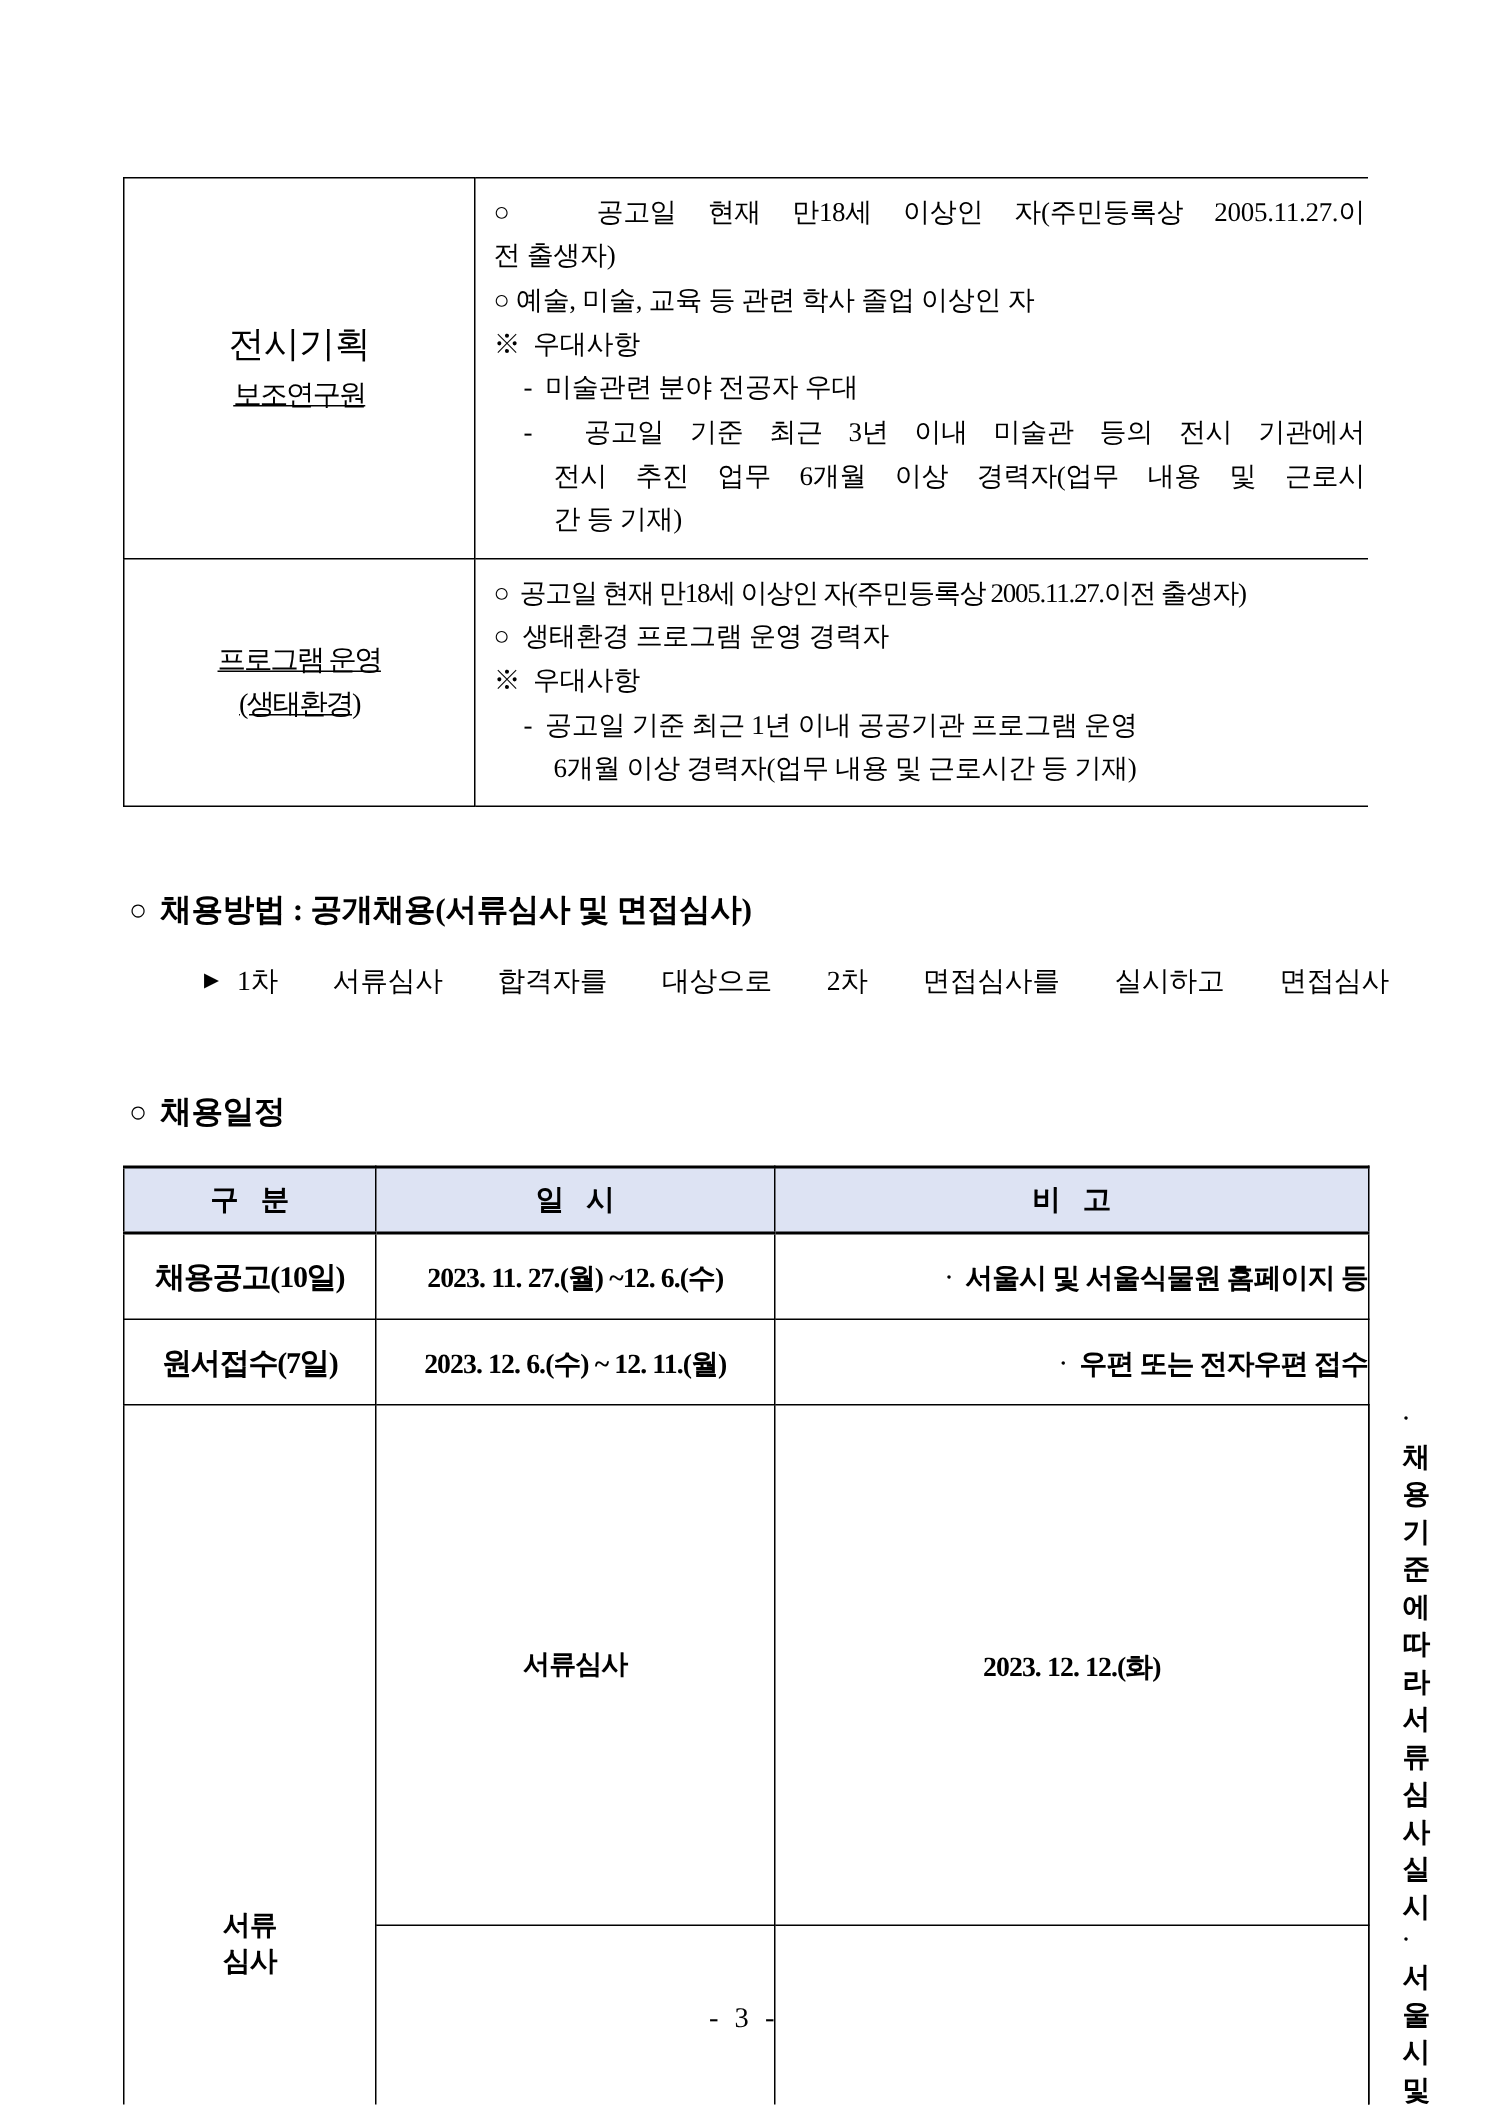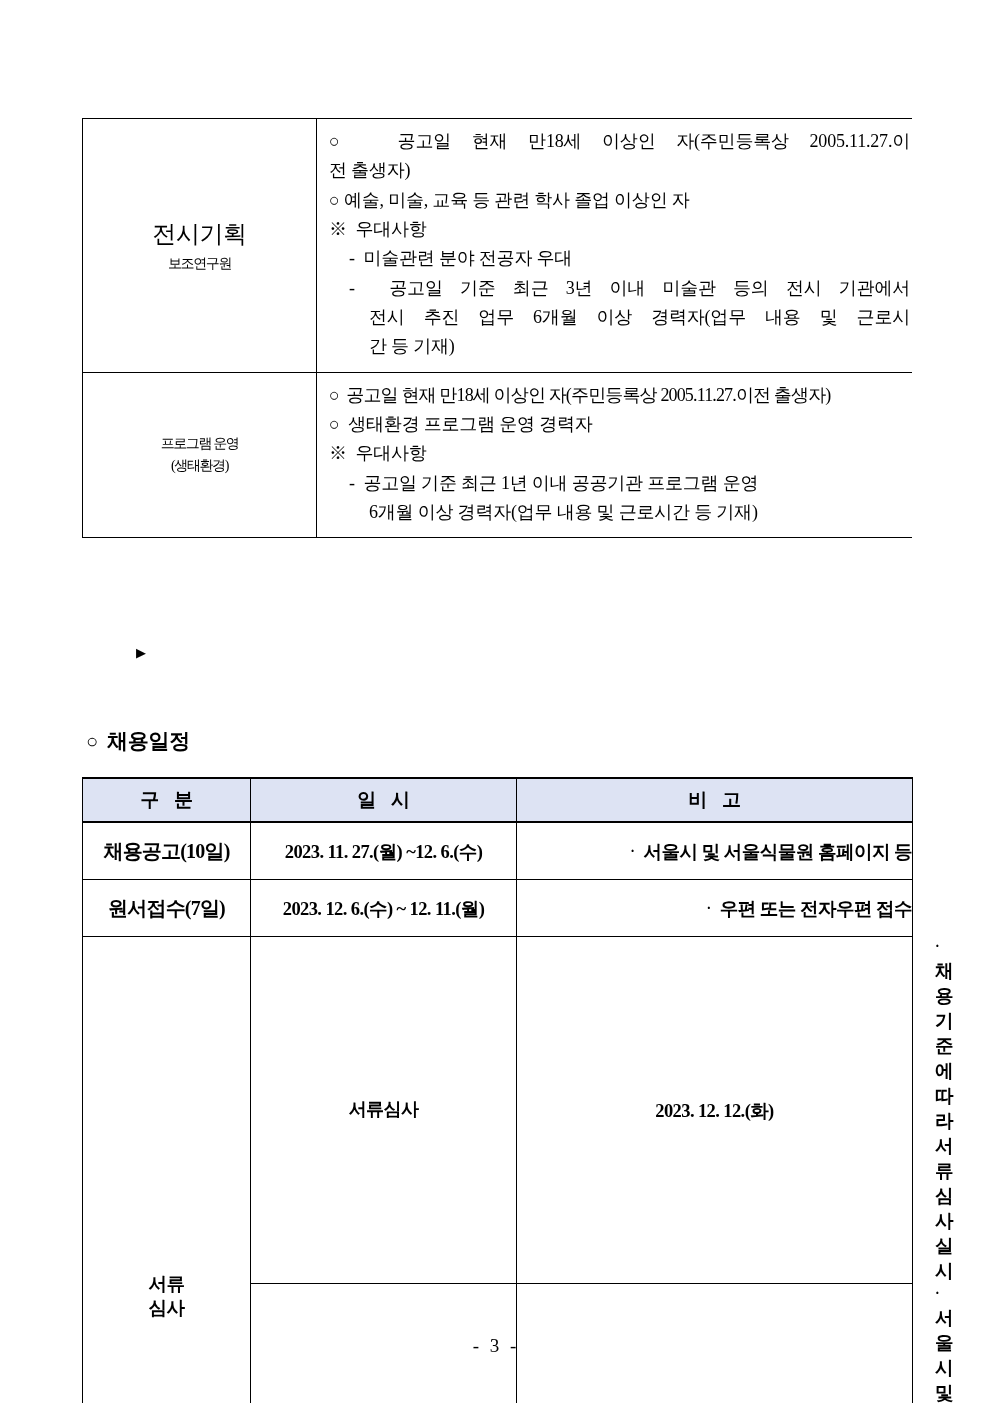--- a/index.html
+++ b/index.html
@@ -58,22 +58,23 @@
   .qual-row + .qual-row > td { border-top: none; }
 
   .qual-label .lbl-line {
     display: block;
     font-size: 24px;
     line-height: 1.55;
     letter-spacing: -0.4px;
     white-space: nowrap;
   }
   .qual-label .lbl-line.narrow {
-    font-size: 14px;
+    font-size: 19px;
     letter-spacing: -1.4px;
+    text-decoration: underline;
   }
 
   .q-line {
     font-size: 18px;
     line-height: 1.63;
     letter-spacing: -0.2px;
     white-space: pre-wrap;
     text-align: justify;
   }
   .q-line.cond { text-align: justify; text-align-last: justify; }
@@ -231,23 +232,27 @@
           <div class="q-line sp tight">○  공고일 현재 만18세 이상인 자(주민등록상 2005.11.27.이전 출생자)</div>
           <div class="q-line sp">○  생태환경 프로그램 운영 경력자</div>
           <div class="q-line sp">※  우대사항</div>
           <div class="q-line sp ind1">-  공고일 기준 최근 1년 이내 공공기관 프로그램 운영</div>
           <div class="q-line sp ind2">6개월 이상 경력자(업무 내용 및 근로시간 등 기재)</div>
         </td>
       </tr>
     </tbody>
   </table>
 
+  <div class="sec-heading" id="heading-method">
+    <span class="circ">○</span><span>채용방법 : 공개채용(서류심사 및 면접심사)</span>
+  </div>
 
   <div class="sub-bullet">
     <span class="tri">▶</span>
+    <span class="b-line1">1차 서류심사 합격자를 대상으로 2차 면접심사를 실시하고 면접심사</span>
   </div>
 
   <div class="sec-heading" id="heading-schedule">
     <span class="circ">○</span><span>채용일정</span>
   </div>
 
   <table class="sched-table">
     <colgroup>
       <col class="c-div">
         <col class="c-date">

